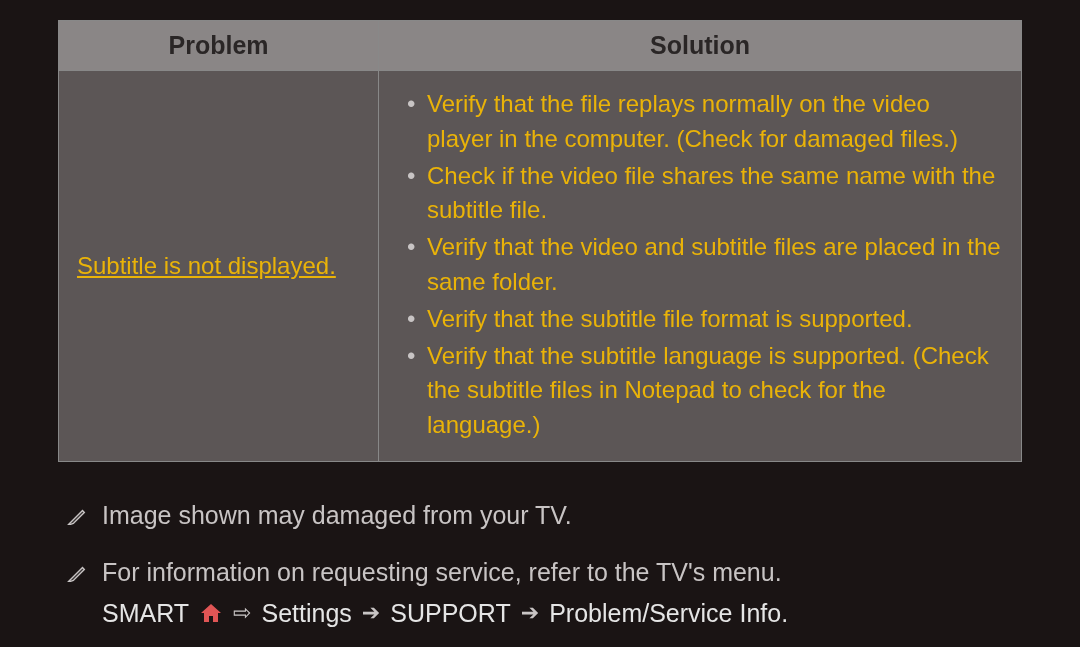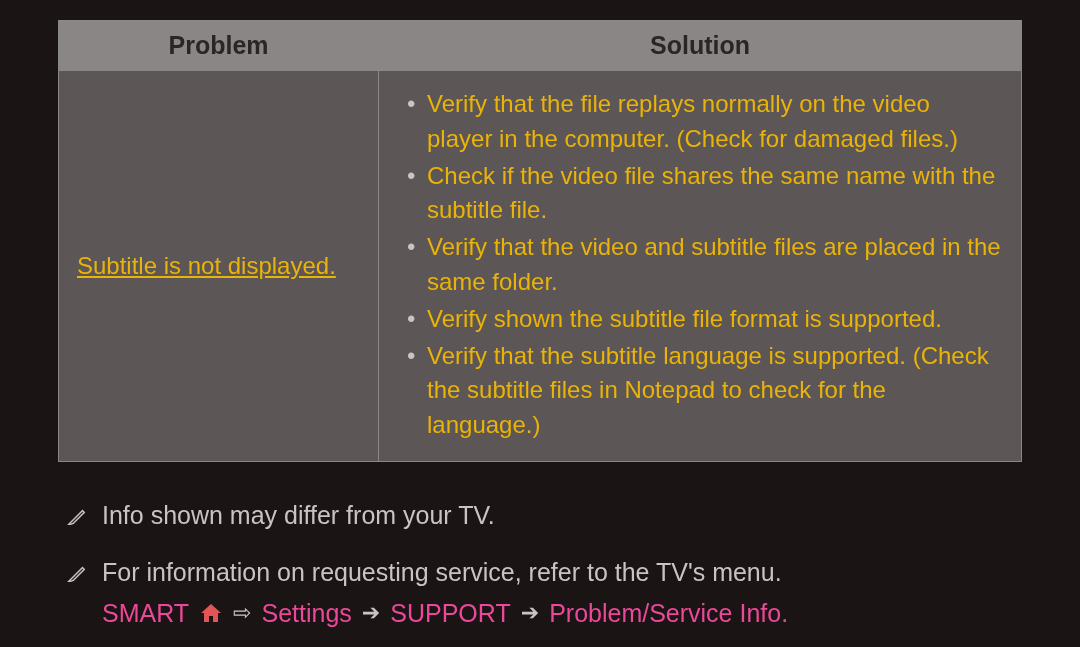--- a/index.html
+++ b/index.html
@@ -83,21 +83,21 @@
     }
     .nav-path {
       display: flex;
       align-items: center;
       gap: 10px;
       margin-top: 6px;
       font-size: 25px;
       flex-wrap: wrap;
     }
     .accent {
-      color: #ec4899;
+      color: #e5e5e5;
     }
     .home-icon {
       display: inline-flex;
       align-items: center;
     }
     .arrow-sep {
       color: #c8c4c4;
       font-size: 22px;
     }
   </style>
@@ -112,36 +112,36 @@
     </tr>
   </thead>
   <tbody>
     <tr>
       <td class="problem-cell">Subtitle is not displayed.</td>
       <td>
         <ul class="bullet-list">
           <li>Verify that the file replays normally on the video player in the computer. (Check for damaged files.)</li>
           <li>Check if the video file shares the same name with the subtitle file.</li>
           <li>Verify that the video and subtitle files are placed in the same folder.</li>
-          <li>Verify shown the subtitle file format is supported.</li>
+          <li>Verify that the subtitle file format is supported.</li>
           <li>Verify that the subtitle language is supported. (Check the subtitle files in Notepad to check for the language.)</li>
         </ul>
       </td>
     </tr>
   </tbody>
 </table>
 
 <div class="notes">
   <div class="note-item">
     <span class="note-icon">
       <svg width="22" height="22" viewBox="0 0 24 24" fill="none">
         <path d="M3 20 L6 17 L18 5 L20 7 L8 19 L5 20 Z" stroke="#c8c4c4" stroke-width="1.5" fill="#c8c4c4" fill-opacity="0.2"></path>
       </svg>
     </span>
-    <div class="note-content">Info shown may differ from your TV.</div>
+    <div class="note-content">Image shown may damaged from your TV.</div>
   </div>
 
   <div class="note-item">
     <span class="note-icon">
       <svg width="22" height="22" viewBox="0 0 24 24" fill="none">
         <path d="M3 20 L6 17 L18 5 L20 7 L8 19 L5 20 Z" stroke="#c8c4c4" stroke-width="1.5" fill="#c8c4c4" fill-opacity="0.2"></path>
       </svg>
     </span>
     <div class="note-content">
       <div>For information on requesting service, refer to the TV's menu.</div>

